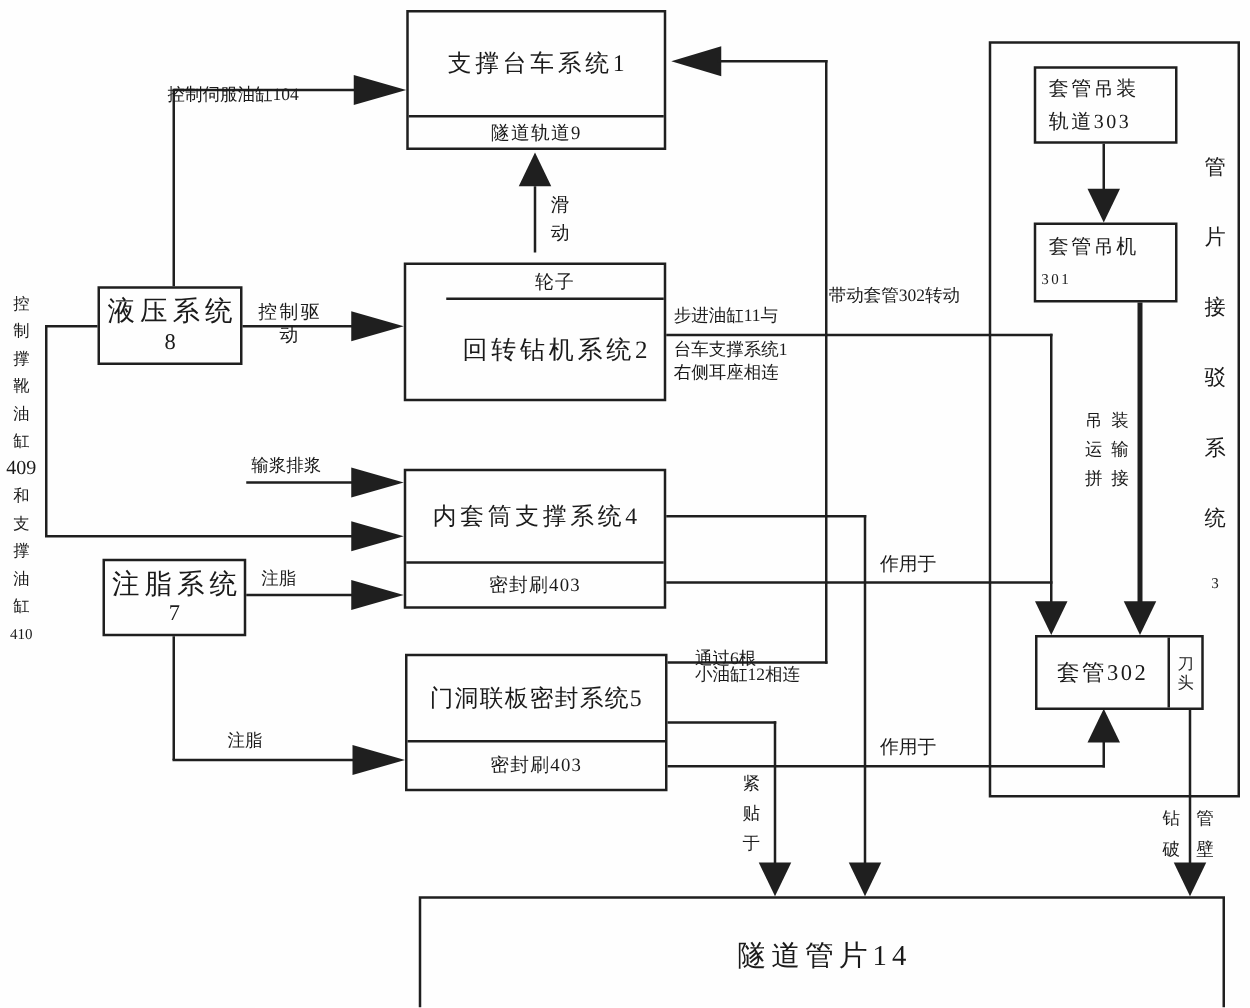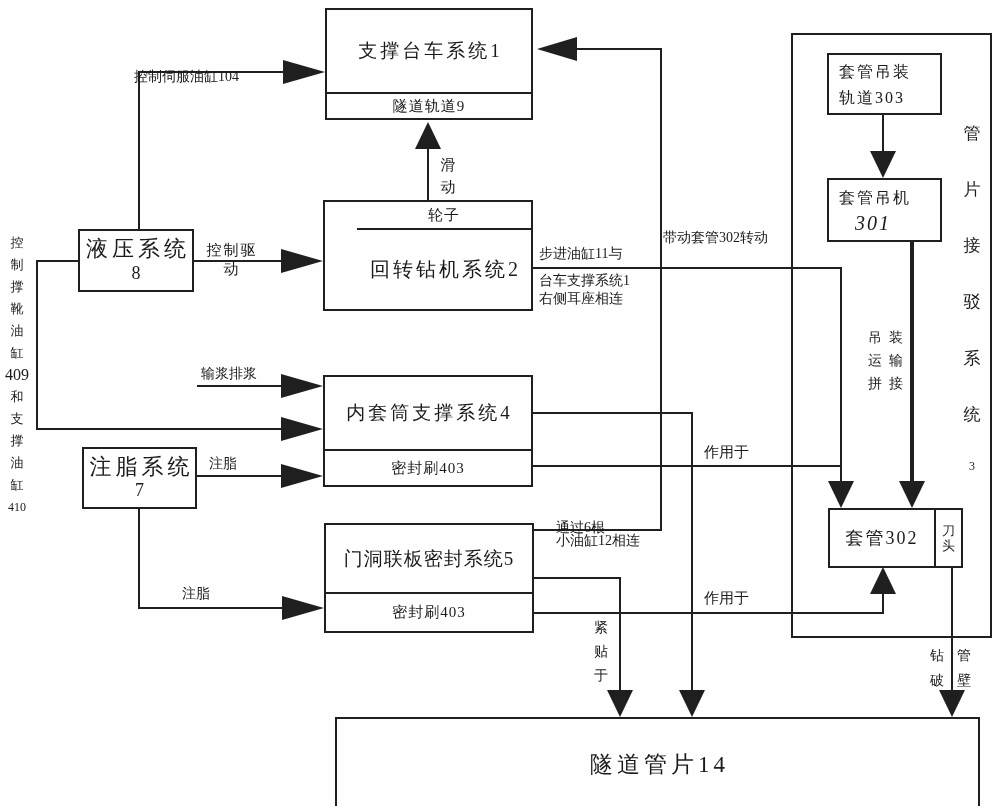--- a/index.html
+++ b/index.html
@@ -37,21 +37,21 @@
 </head>
 <body>
 
 <div id="stage">
 
   <div class="box" style="left:325px; top:8px; width:208px; height:112px;">
     <div class="main t19">支撑台车系统1</div>
     <div class="sub t15" style="height:24px;">隧道轨道9</div>
   </div>
 
-  <div class="box" style="left:323px; top:200px; width:210px; height:111px;padding-left:32px;">
+  <div class="box" style="left:323px; top:210px; width:210px; height:111px;padding-left:32px;">
     <div class="top t15" style="height:26px;">轮子</div>
     <div class="main t20">回转钻机系统2</div>
   </div>
 
   <div class="box" style="left:78px; top:229px; width:116px; height:63px; justify-content:center;">
     <div class="t18" style="text-align:center; line-height:25px;">液压系统</div>
     <div style="text-align:center; font-size:18px; line-height:24px;">8</div>
   </div>
 
 
@@ -81,21 +81,21 @@
       <div style="font-size: 12px;">3</div>
     </div>
 
   <div class="box" style="left:827px; top:53px; width:115px; height:62px; justify-content:center;">
     <div style="padding-left:10px; font-size:16px; letter-spacing:2px; line-height:26px;">套管吊装</div>
     <div style="padding-left:10px; font-size:16px; letter-spacing:2px; line-height:25px;">轨道303</div>
   </div>
 
   <div class="box" style="left:827px; top:178px; width:115px; height:64px; justify-content:center;">
     <div style="padding-left:10px; font-size:16px; letter-spacing:2px; line-height:26px;">套管吊机</div>
-    <div style="padding-left:26px; font-size:20px; letter-spacing:2px; line-height:25px;font-style:italic;">301</div>
+    <div style="padding-left:4px; font-size:12px; letter-spacing:2px; line-height:25px;">301</div>
   </div>
 
   <div class="box" style="left:828px; top:508px; width:135px; height:60px; flex-direction:row;">
     <div class="main" style="font-size:18px; letter-spacing:2px;">套管302</div>
     <div style="width:25px; border-left:2px solid #1f1f1f; display:flex; align-items:center; justify-content:center;">
       <div class="vtext" style="position:static; font-size:13px; line-height:15px;">
           <div>刀</div>
           <div>头</div>
         </div>
     </div>

